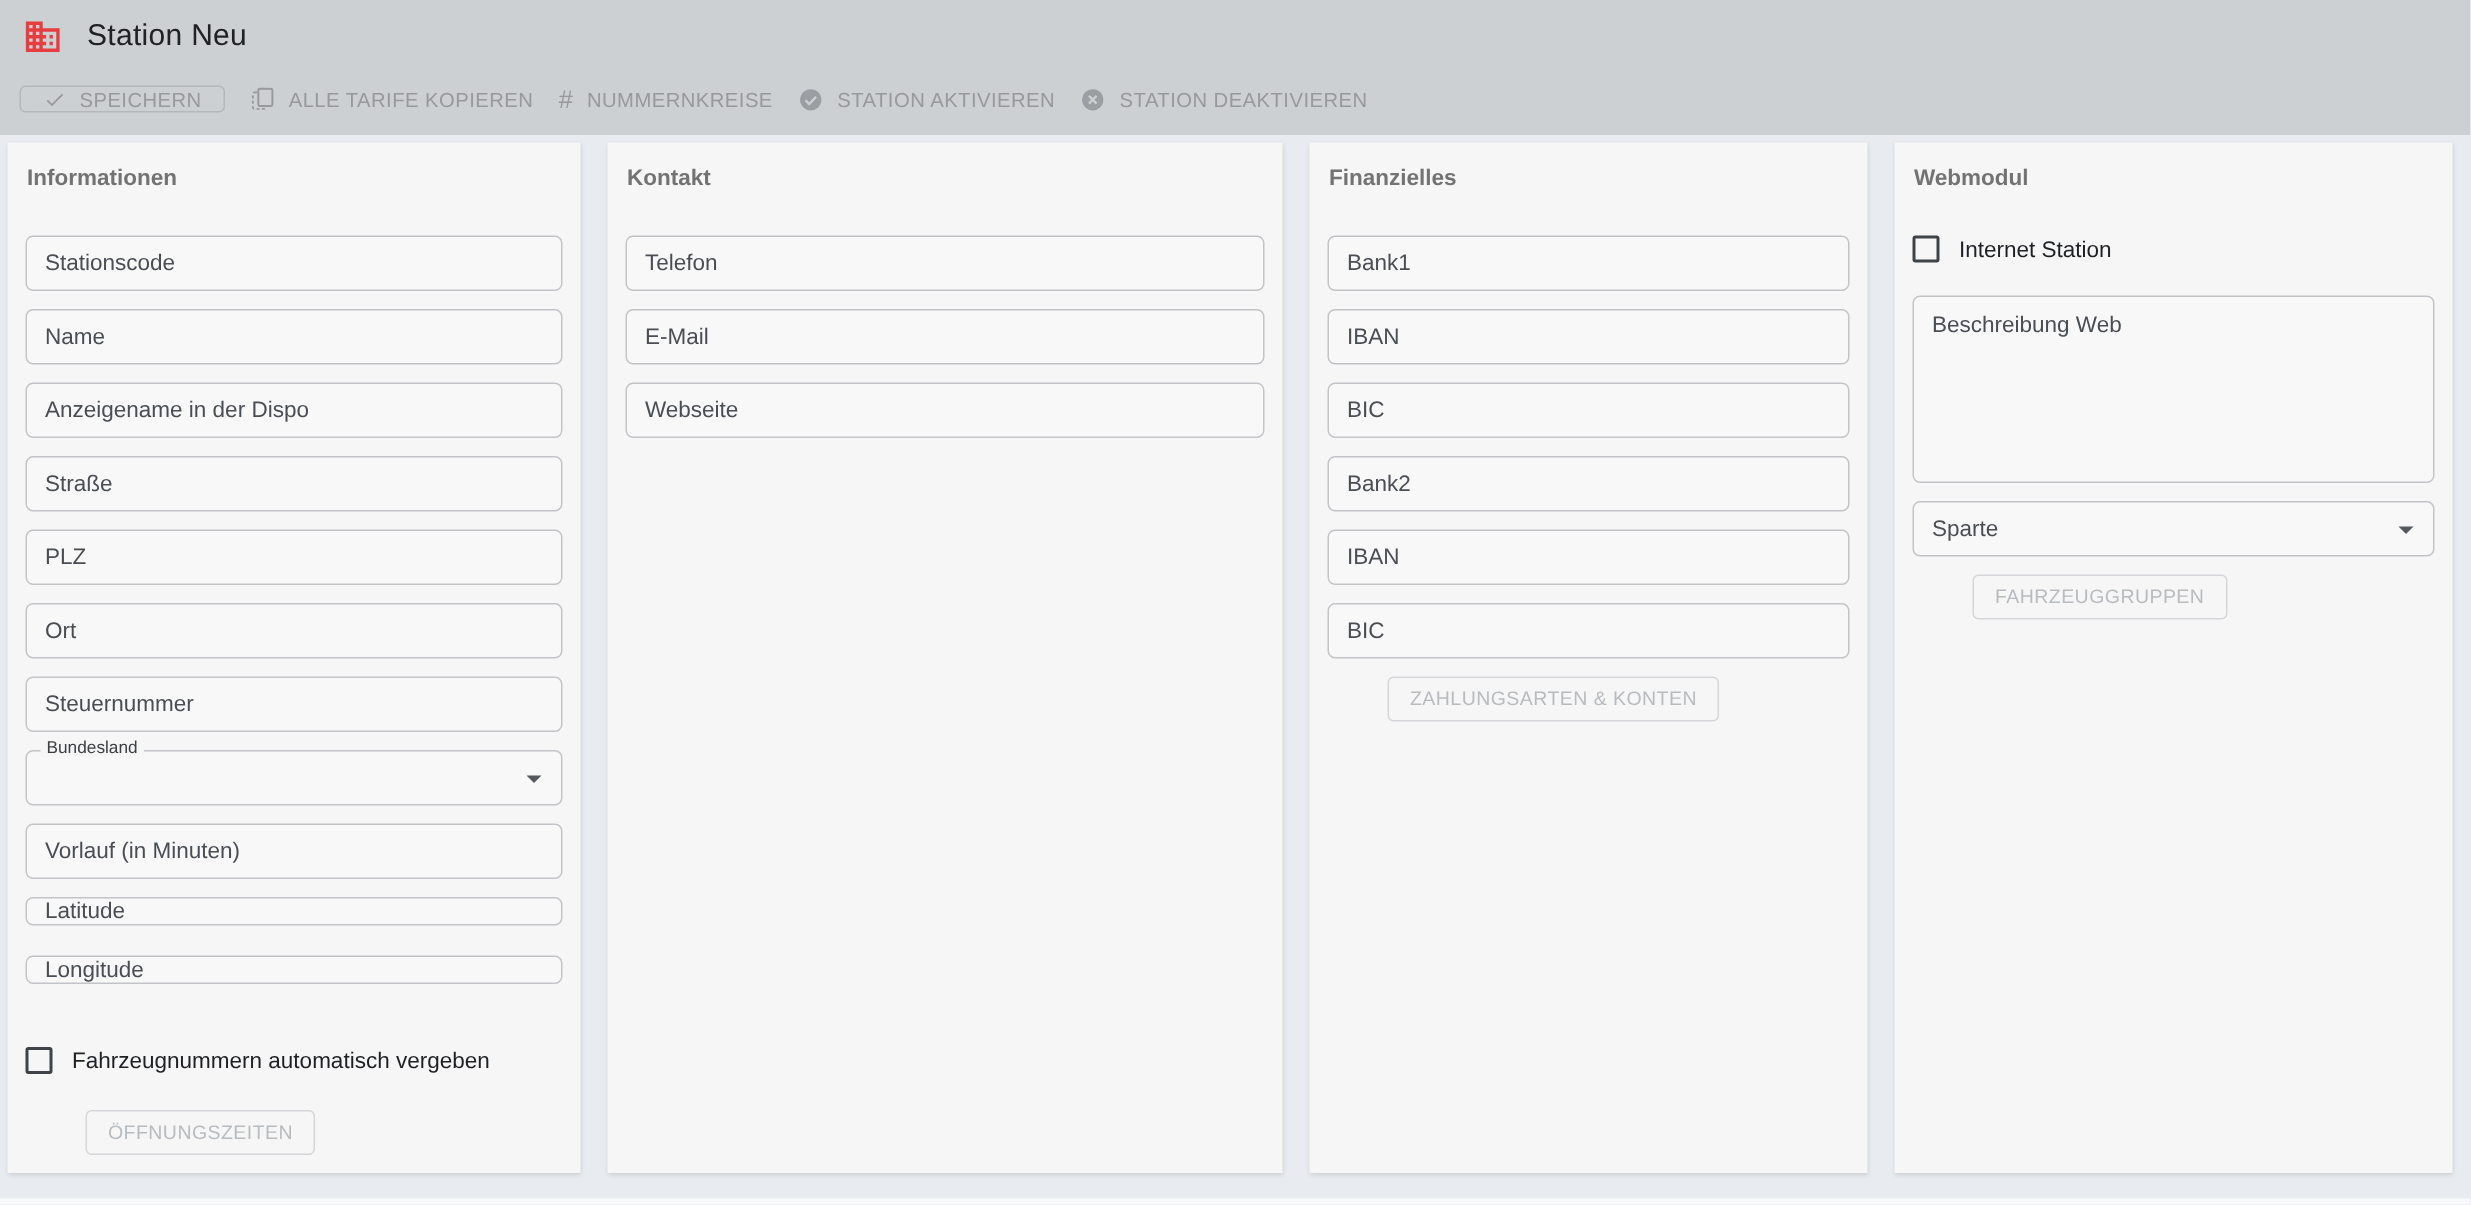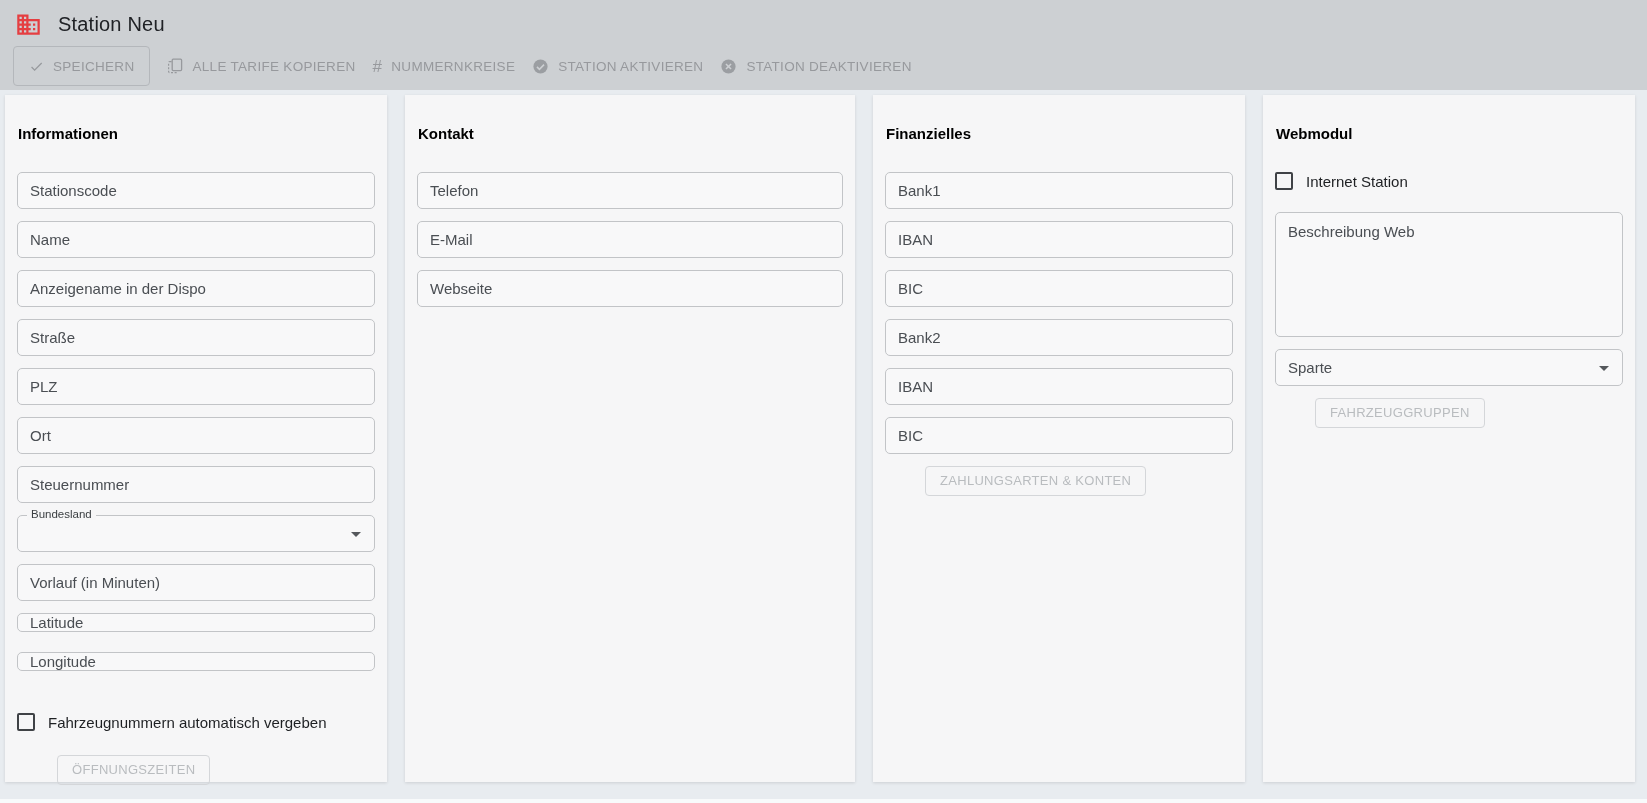--- a/index.html
+++ b/index.html
@@ -13,21 +13,21 @@
 
   
   .header { height: 90px; background: #cdd0d3; }
   .header-top { display: flex; align-items: center; height: 48px; padding-left: 15px; }
   .app-icon { width: 27px; height: 27px; margin-right: 16px; flex: 0 0 auto; }
   .page-title { font-size: 20px; color: #202226; font-weight: 400; letter-spacing: 0.2px; }
 
   .toolbar { display: flex; align-items: center; height: 36px; padding-left: 13px; }
   .btn-save {
     display: inline-flex; align-items: center; gap: 9px;
-    height: 40px; padding: 0 15px;
+    height: 18px; padding: 0 15px;
     border: 1px solid #b4b7bb; border-radius: 4px;
     background: transparent; color: #97999d;
     font-family: "Liberation Sans", sans-serif;
     font-size: 13.5px; letter-spacing: 0.3px; cursor: default;
   }
   .tb-item {
     display: inline-flex; align-items: center; gap: 9px;
     margin-left: 17px; color: #97999d; font-size: 13.5px; letter-spacing: 0.3px;
     cursor: default; white-space: nowrap;
   }
@@ -44,21 +44,21 @@
     box-shadow: 0 1px 3px rgba(0,0,0,0.12);
     padding: 12px 12px 0 12px;
     height: 687px;
     flex: 0 0 auto;
   }
   .card-informationen { width: 382px; }
   .card-kontakt       { width: 450px; }
   .card-finanzielles  { width: 372px; }
   .card-webmodul      { flex: 1 1 auto; }
 
-  .card-title { font-size: 15px; font-weight: bold; color: #000000; margin: 18px 0 30px 1px; }
+  .card-title { font-size: 15px; font-weight: bold; color: #737373; margin: 3px 0 30px 1px; }
 
   .field {
     display: block; width: 100%; height: 37px;
     margin-bottom: 12px; padding: 0 12px;
     border: 1px solid #c2c4c7; border-radius: 5px;
     background: #f8f8f9; font-family: "Liberation Sans", sans-serif;
     font-size: 15px; color: #2c2e31; outline: none;
   }
   .field::placeholder, textarea.field::placeholder { color: #4a4e53; opacity: 1; }
 

